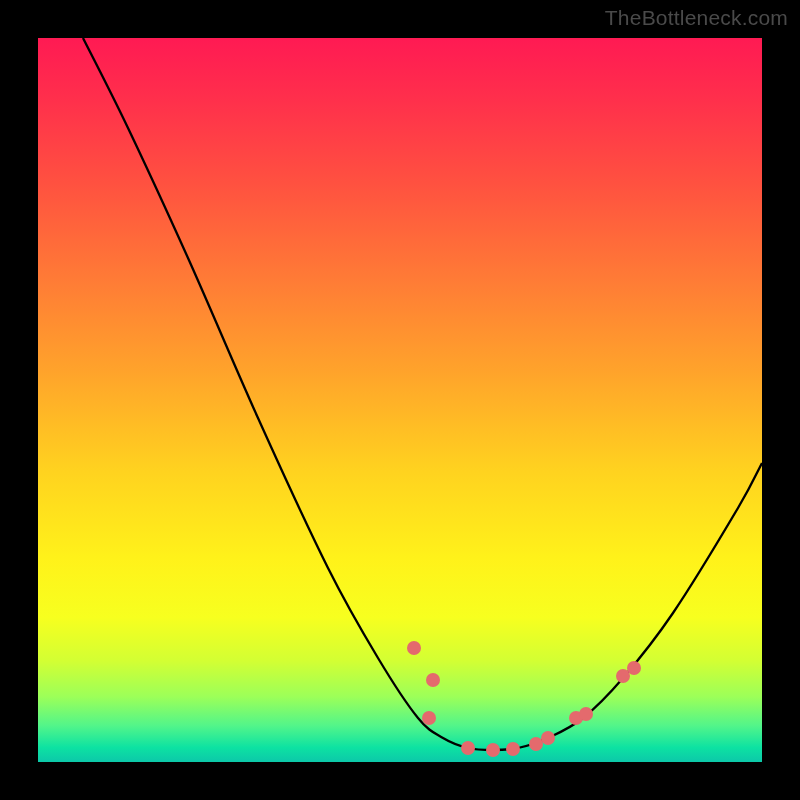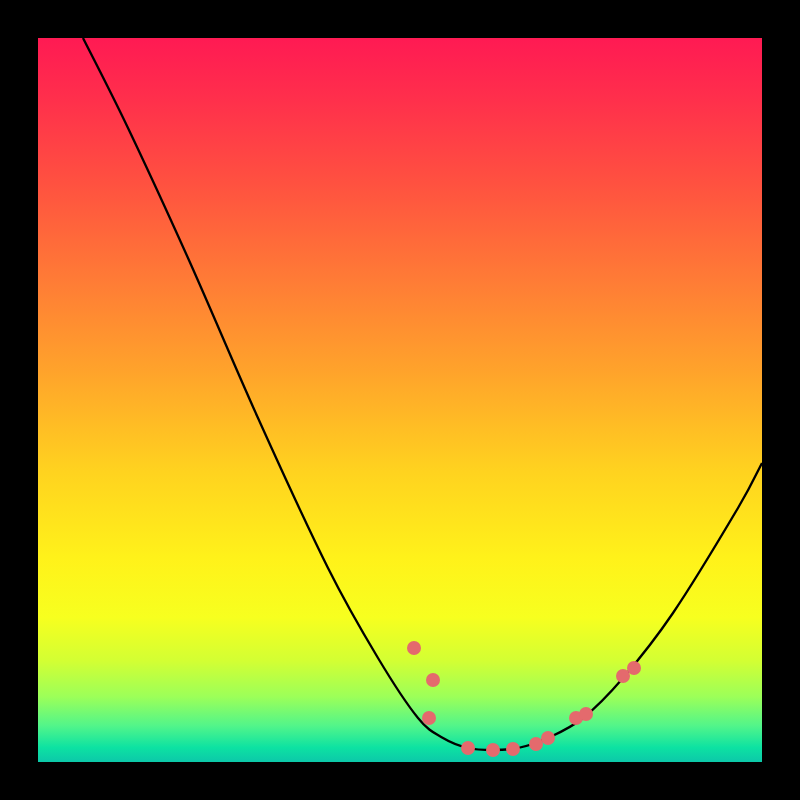--- a/index.html
+++ b/index.html
@@ -63,20 +63,21 @@
     width: 100%;
     height: 100%;
     z-index: 3;
   }
 </style>
 </head>
 <body>
 
 <div class="frame">
 
+  <div class="watermark">TheBottleneck.com</div>
 
   <div class="plot-area">
     <div class="gradient"></div>
 
     <svg class="curve" viewBox="0 0 724 724" preserveAspectRatio="none">
       <path fill="none" stroke-width="2.3" d="M 45 0 C 52.5 15.0, 72.5 53.3, 90 90 C 107.5 126.7, 128.3 171.7, 150 220 C 171.7 268.3, 196.7 328.3, 220 380 C 243.3 431.7, 270.0 490.0, 290 530 C 310.0 570.0, 325.0 595.0, 340 620 C 355.0 645.0, 369.2 666.7, 380 680 C 390.8 693.3, 396.7 695.0, 405 700 C 413.3 705.0, 421.7 708.0, 430 710 C 438.3 712.0, 446.7 712.0, 455 712 C 463.3 712.0, 470.8 712.0, 480 710 C 489.2 708.0, 499.2 705.0, 510 700 C 520.8 695.0, 532.5 690.0, 545 680 C 557.5 670.0, 570.0 657.5, 585 640 C 600.0 622.5, 615.8 603.3, 635 575 C 654.2 546.7, 685.2 495.0, 700 470 C 714.8 445.0, 720.0 432.5, 724 425" stroke="#000000"></path>
       <g>
           <circle cx="376" cy="610" r="7" fill="#e46a6d"></circle>
           <circle cx="395" cy="642" r="7" fill="#e46a6d"></circle>
           <circle cx="391" cy="680" r="7" fill="#e46a6d"></circle>

